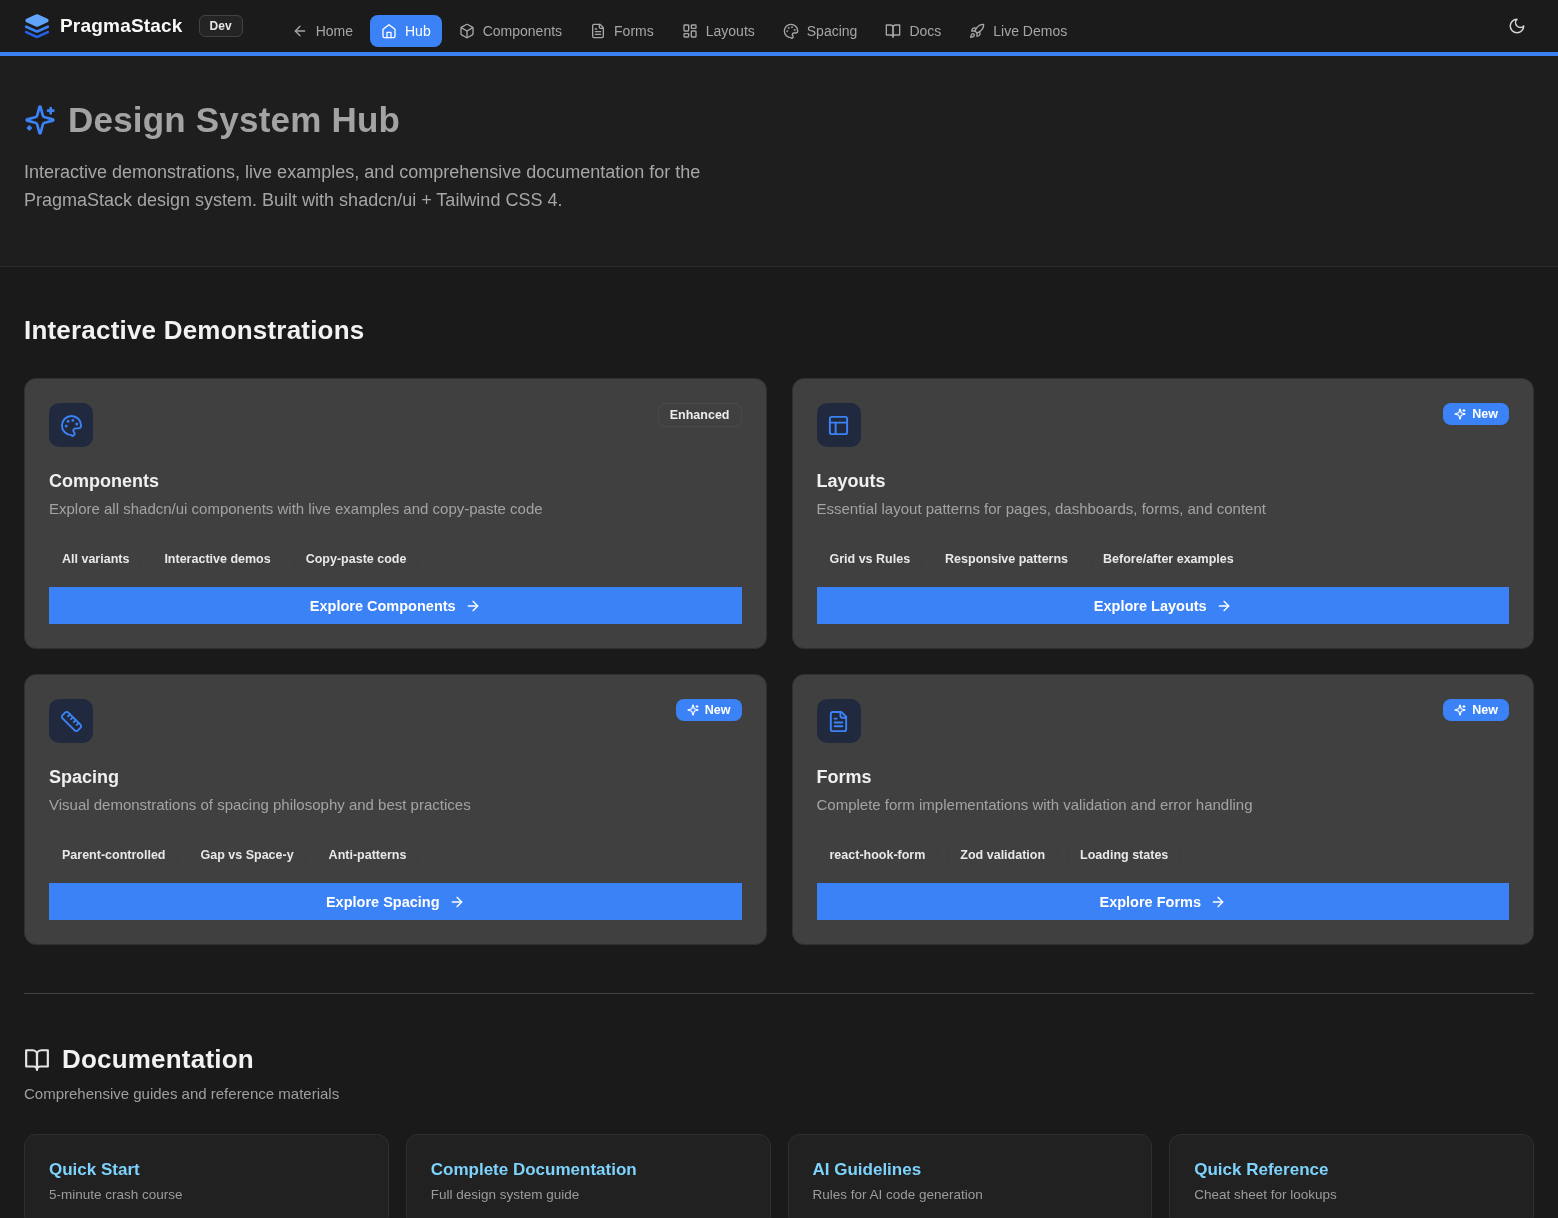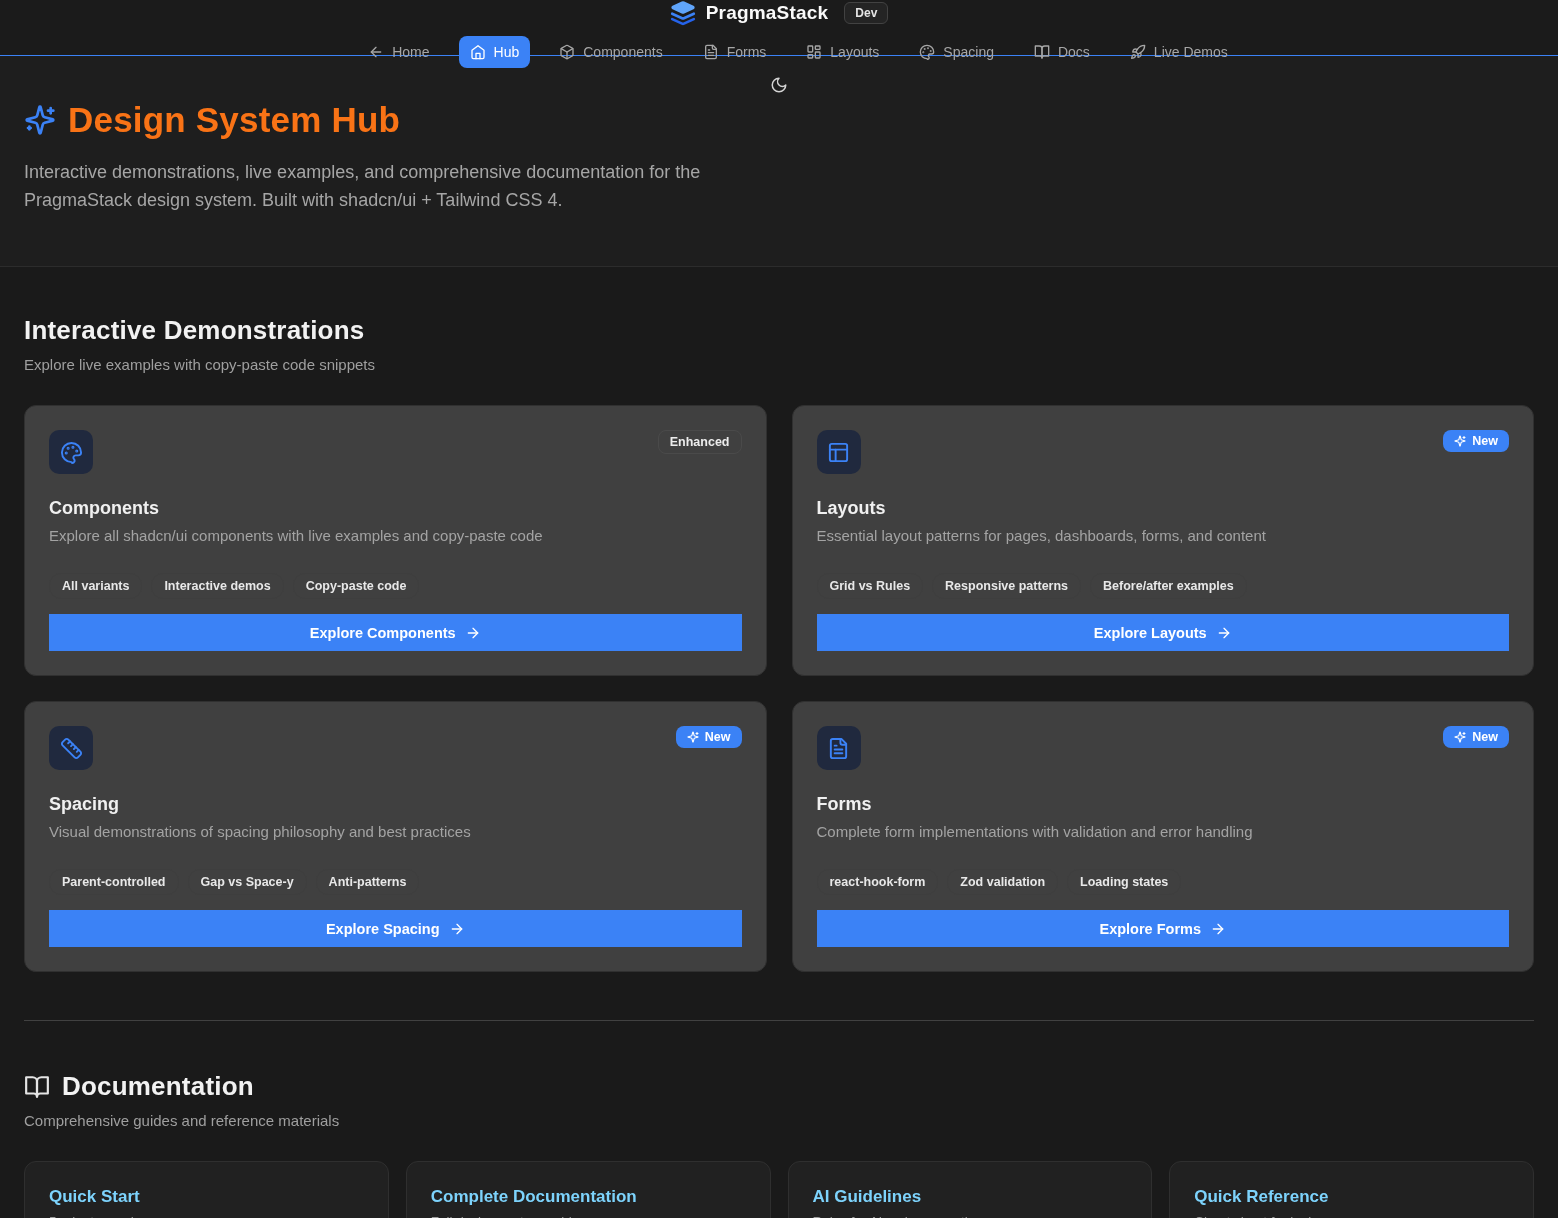--- a/index.html
+++ b/index.html
@@ -9,51 +9,50 @@
     color: #ededed;
     font-family: "Liberation Sans", "DejaVu Sans", sans-serif;
     -webkit-font-smoothing: antialiased;
   }
   svg { display: block; }
 
   
   .navbar {
     height: 56px;
     background: #1b1b1b;
-    border-bottom: 1px solid #3b82f6;
+    border-bottom: 4px solid #3b82f6;
     display: flex;
     align-items: center;
     padding: 0 24px;
-    flex-direction: column;
   }
   .brand { display: flex; align-items: center; gap: 10px; cursor: pointer; }
   .brand-name { font-size: 19px; font-weight: 700; color: #fafafa; letter-spacing: .2px; }
   .brand-badge {
     font-size: 12px; font-weight: 700; color: #e5e5e5;
     background: #242424; border: 1px solid #424242;
     border-radius: 6px; padding: 3px 10px; margin-left: 6px;
   }
-  .nav-items { display: flex; align-items: center; gap: 18px; margin-left: 38px; margin-top: 10px; }
+  .nav-items { display: flex; align-items: center; gap: 6px; margin-left: 38px; margin-top: 10px; }
   .nav-item {
     display: flex; align-items: center; gap: 8px;
     color: #a6a6a6; font-size: 14px; font-weight: 500;
     padding: 8px 11px; border-radius: 8px; cursor: pointer; text-decoration: none;
   }
   .nav-item.active { background: #3b82f6; color: #ffffff; }
   .nav-spacer { flex: 1; }
   .theme-btn { color: #d4d4d4; cursor: pointer; padding: 8px; border-radius: 8px; background: transparent; border: none; }
 
   
   .hero {
     background: #1e1e1e;
     border-bottom: 1px solid #2c2c2c;
     padding: 44px 24px 52px;
   }
   .hero-title-row { display: flex; align-items: center; gap: 12px; }
-  .hero-title { font-size: 35px; font-weight: 700; color: #f97316; letter-spacing: .2px; }
+  .hero-title { font-size: 35px; font-weight: 700; color: #a3a3a3; letter-spacing: .2px; }
   .hero-sub {
     margin-top: 18px; max-width: 735px;
     font-size: 18px; line-height: 1.56; color: #a6a6a6;
   }
 
   
   .main { padding: 48px 24px 20px; }
   .section-title { font-size: 26px; font-weight: 700; color: #f2f2f2; letter-spacing: .2px; }
   .section-title-row { display: flex; align-items: center; gap: 12px; }
   .section-sub { margin-top: 10px; font-size: 15px; color: #9f9f9f; }
@@ -246,21 +245,20 @@
         </svg>
     </span>
     <h1 class="hero-title">Design System Hub</h1>
   </div>
   <p class="hero-sub">Interactive demonstrations, live examples, and comprehensive documentation for the PragmaStack design system. Built with shadcn/ui + Tailwind CSS 4.</p>
 </section>
 
 <main class="main">
 
   <h2 class="section-title">Interactive Demonstrations</h2>
-  <p class="section-sub">Explore live examples with copy-paste code snippets</p>
 
   <div class="demo-grid">
 
     <article class="card">
       <div class="card-head">
         <div class="icon-box">
           <svg width="23" height="23" viewBox="0 0 24 24" fill="none" stroke="currentColor" stroke-width="2" stroke-linecap="round" stroke-linejoin="round">
               <path d="M12 22a10 10 0 1 1 10-10c0 1.8-1.2 3-3 3h-2.6a2.4 2.4 0 0 0-1.8 4 2.4 2.4 0 0 1-1.8 4Z"></path>
               <circle cx="13.5" cy="6.5" r=".6"></circle>
               <circle cx="17.5" cy="10.5" r=".6"></circle>

